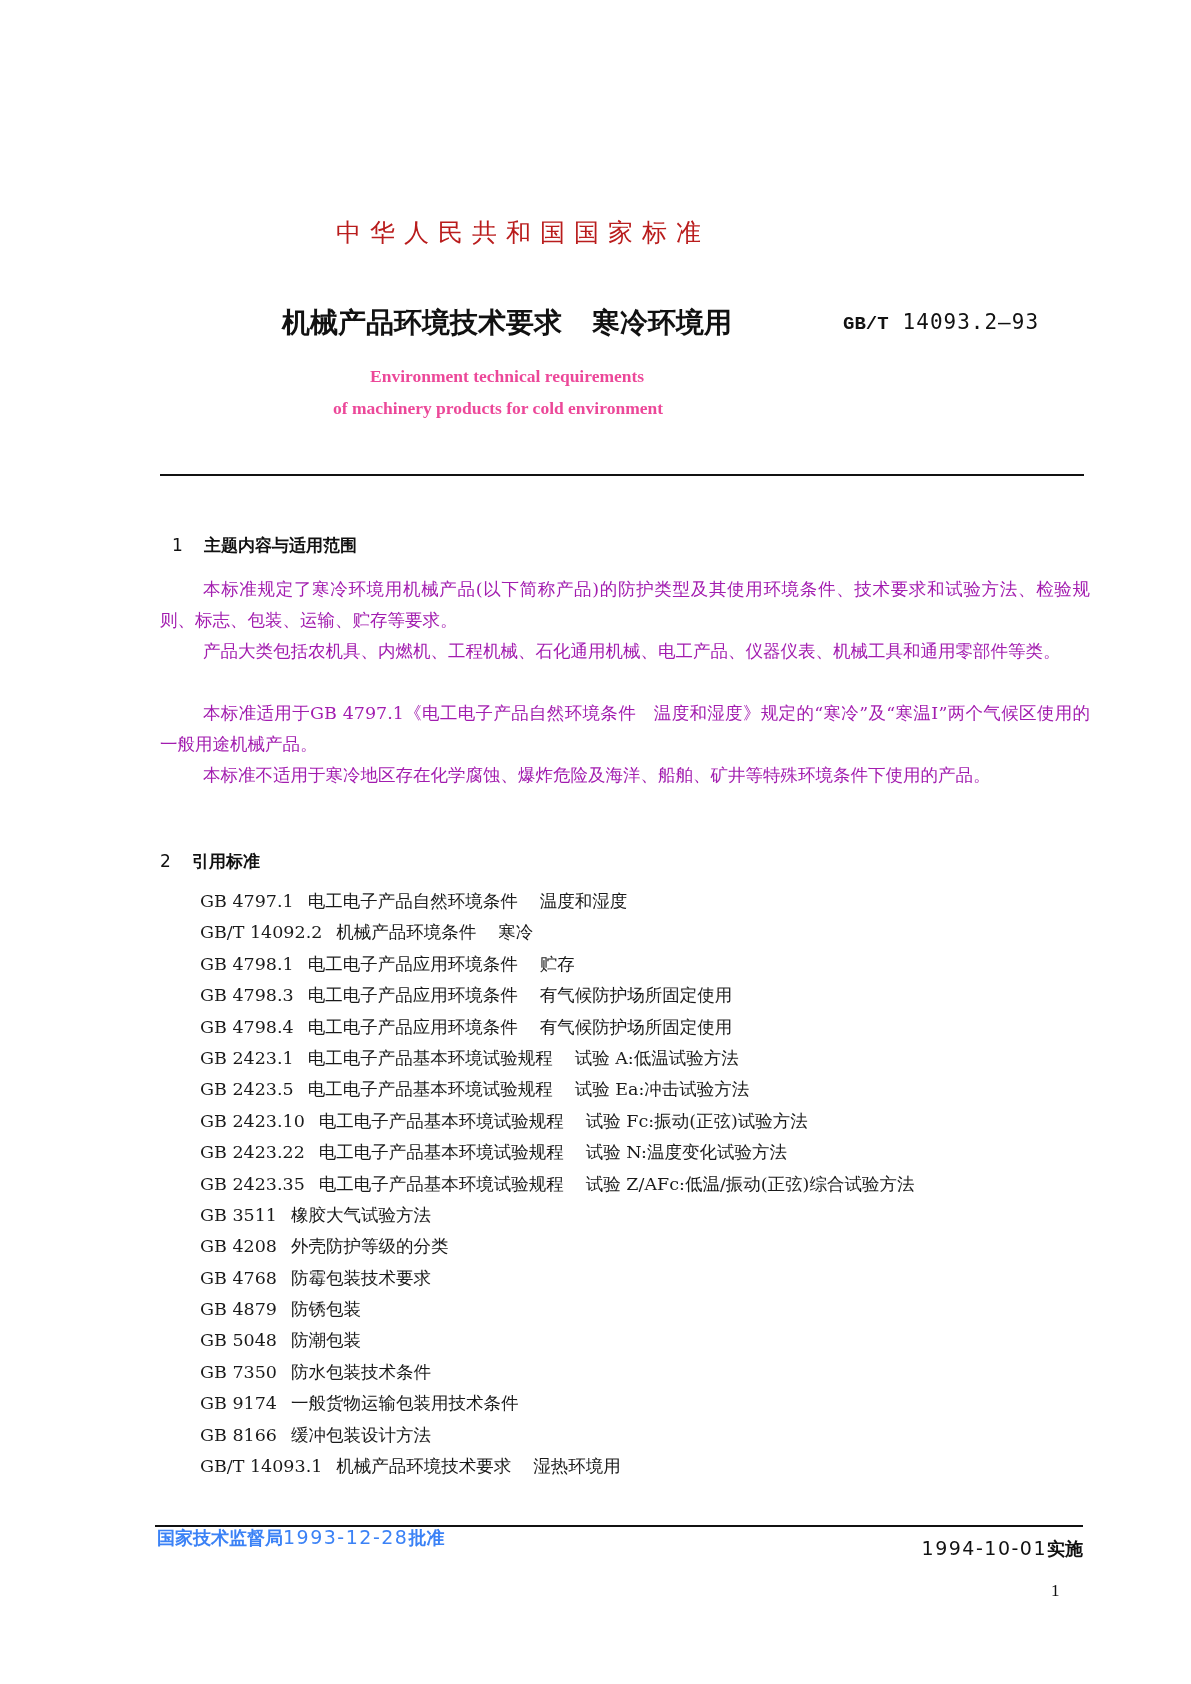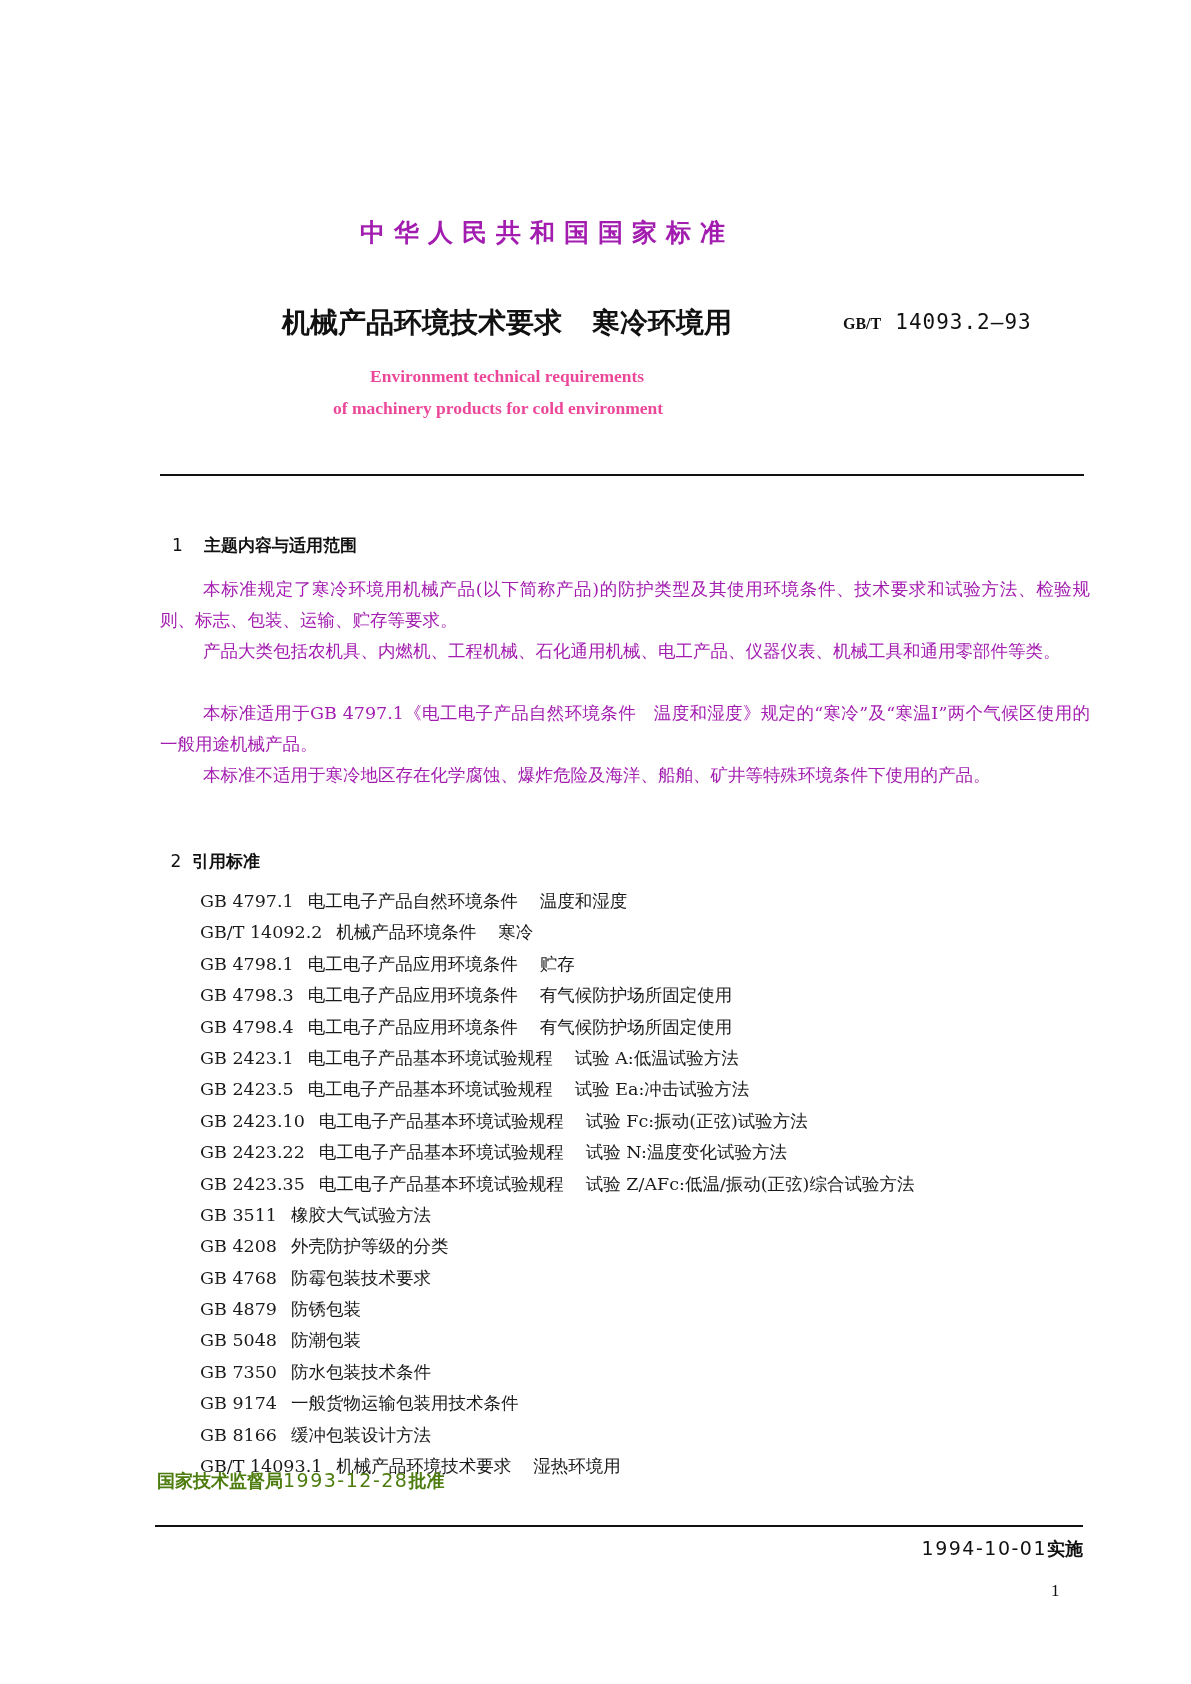--- a/index.html
+++ b/index.html
@@ -11,45 +11,45 @@
       width: 1191px;
       height: 1684px;
       position: relative;
       overflow: hidden;
       color: #1a1a1a;
       font-family: "DejaVu Serif", "Liberation Serif", serif;
     }
     .abs { position: absolute; white-space: nowrap; }
 
     .national-std {
-      left: 360px; top: 216px;
-      font-family: "DejaVu Sans", "Liberation Sans", sans-serif;
-      font-weight: bold;
+      left: 336px; top: 216px;
+      font-family: "DejaVu Sans", "Liberation Sans", sans-serif;
+      font-weight: normal;
       font-size: 25px;
       letter-spacing: 9px;
-      color: #a21caf;
+      color: #b91c1c;
     }
     .title-cn {
       left: 282px; top: 304px;
       font-family: "DejaVu Sans", "Liberation Sans", sans-serif;
       font-weight: bold;
       font-size: 28px;
       letter-spacing: 0px;
       color: #111;
     }
     .title-cn .gap { display: inline-block; width: 30px; }
     .std-code {
       left: 843px; top: 310px;
       font-size: 20px;
       color: #111;
     }
     .std-code .prefix {
-      font-family: Liberation Serif, serif;
+      font-family: Liberation Mono, monospace;
       font-weight: bold;
-      font-size: 16px;
+      font-size: 19px;
     }
     .std-code .num {
       font-family: "DejaVu Sans Mono", "Liberation Mono", monospace;
       font-size: 21px;
       margin-left: 14px;
       letter-spacing: 1px;
       text-align: center;
     }
     .title-en {
       font-family: "Liberation Serif", "DejaVu Serif", serif;
@@ -72,21 +72,21 @@
       font-size: 17px;
       color: #111;
     }
     .section-heading .num {
       display: inline-block;
       width: 32px;
       font-weight: normal;
     }
     .section-heading .txt { font-weight: bold; }
     .sec1 { left: 172px; top: 534px; }
-    .sec2 { left: 160px; top: 850px; text-align: center; }
+    .sec2 { left: 160px; top: 850px; }
 
     .para {
       position: absolute;
       left: 160px;
       width: 930px;
       font-family: "DejaVu Serif", "Liberation Serif", serif;
       font-size: 17.5px;
       line-height: 31px;
       text-indent: 43px;
       color: #a21caf;
@@ -109,24 +109,24 @@
       line-height: 31.4px;
       font-family: "DejaVu Serif", "Liberation Serif", serif;
       font-size: 17.5px;
       color: #1a1a1a;
       white-space: nowrap;
     }
     .ref-item .code { margin-right: 14px; }
     .ref-item .sep { display: inline-block; width: 22px; }
 
     .footer-left {
-      left: 157px; top: 1469px;
+      left: 157px; top: 1526px;
       font-family: "DejaVu Sans", "Liberation Sans", sans-serif;
       font-size: 18px;
-      color: #4d7c0f;
+      color: #3b82f6;
     }
     .footer-left .org { font-weight: bold; }
     .footer-left .date { letter-spacing: 1.5px; font-size: 19px; }
     .footer-left .act { font-weight: bold; }
     .footer-right {
       right: 108px; top: 1537px;
       font-family: "DejaVu Sans", "Liberation Sans", sans-serif;
       font-size: 18px;
       color: #111;
       text-align: center;

